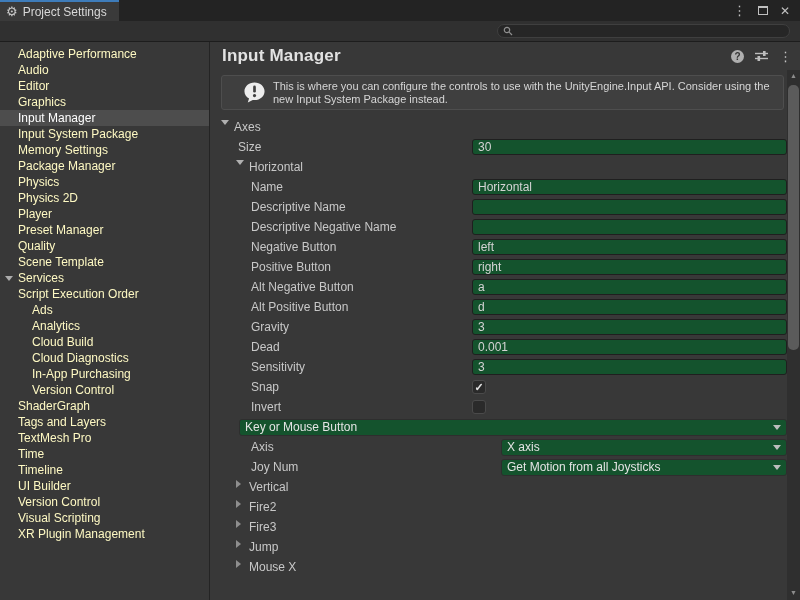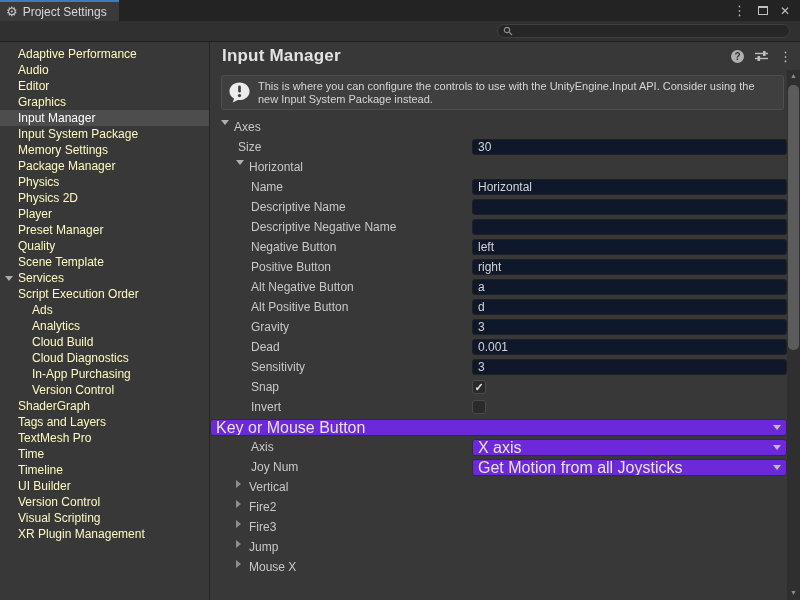--- a/index.html
+++ b/index.html
@@ -28,33 +28,33 @@
   .side-item.selected { background:#4D4D4D; color:#FFFFFF; }
   .side-tri { position:absolute; left:5px; top:6px; width:0; height:0; border-left:4px solid transparent; border-right:4px solid transparent; border-top:5px solid #ACACAC; }
 
   .main { flex:1; position:relative; background:#383838; }
   .main-header { height:28px; display:flex; align-items:center; padding:0 8px 0 12px; }
   .main-title { font-size:17px; font-weight:bold; color:#E2E2E2; letter-spacing:0.2px; }
   .header-icons { margin-left:auto; display:flex; align-items:center; gap:11px; }
   .hi-help { width:13px; height:13px; border-radius:50%; background:#AFAFAF; color:#333; font-size:10px; font-weight:bold; display:flex; align-items:center; justify-content:center; }
   .hi-kebab { color:#C4C4C4; font-size:13px; }
 
-  .helpbox { position:absolute; left:11px; right:16px; top:33px; height:35px; background:#3F3F3F; border:1px solid #4E4E4E; border-radius:3px; display:flex; align-items:center; gap:7px; padding:0 10px 0 6px; color:#D6D6D6; font-size:11px; line-height:13px; }
+  .helpbox { position:absolute; left:11px; right:16px; top:33px; height:35px; background:#3F3F3F; border:1px solid #4E4E4E; border-radius:3px; display:flex; align-items:center; gap:7px; padding:0 10px 0 21px; color:#D6D6D6; font-size:11px; line-height:13px; }
 
   .rows { position:absolute; top:75px; left:0; right:13px; }
   .row { height:20px; display:flex; align-items:center; }
   .lbl { width:262px; flex:none; display:flex; align-items:flex-start; color:#C8C8C8; white-space:nowrap; overflow:hidden; }
   .lbl.f0 { padding-left:11px; } .lbl.p1 { padding-left:28px; }
   .lbl.f1 { padding-left:26px; } .lbl.p2 { padding-left:41px; }
   .tri { width:13px; flex:none; display:inline-flex; }
   .tri-down { width:0; height:0; border-left:4px solid transparent; border-right:4px solid transparent; border-top:5px solid #B0B0B0; }
   .tri-right { width:0; height:0; border-top:4px solid transparent; border-bottom:4px solid transparent; border-left:5px solid #8E8E8E; }
   .fld { flex:1; }
-  .tf { height:16px; background:#0f172a; border:1px solid #1F1F1F; border-radius:3px; color:#D4D4D4; padding:0 5px; line-height:14px; font-size:12px; overflow:hidden; white-space:nowrap; }
-  .dd { height:17px; background:#6d28d9; border:1px solid #2E2E2E; border-radius:3px; color:#E4E4E4; padding:0 18px 0 5px; line-height:15px; font-size:16px; position:relative; white-space:nowrap; overflow:hidden; }
+  .tf { height:16px; background:#14532d; border:1px solid #1F1F1F; border-radius:3px; color:#D4D4D4; padding:0 5px; line-height:14px; font-size:12px; overflow:hidden; white-space:nowrap; }
+  .dd { height:17px; background:#14532d; border:1px solid #2E2E2E; border-radius:3px; color:#E4E4E4; padding:0 18px 0 5px; line-height:15px; font-size:12px; position:relative; white-space:nowrap; overflow:hidden;margin-left:29px; }
   .dd-arrow { position:absolute; right:5px; top:5px; width:0; height:0; border-left:4px solid transparent; border-right:4px solid transparent; border-top:5px solid #BDBDBD; }
   .cb { width:14px; height:14px; background:#2A2A2A; border:1px solid #4A4A4A; border-radius:3px; color:#E2E2E2; font-size:11px; line-height:12px; text-align:center; font-weight:bold; }
 
   
   .scrollbar { position:absolute; top:28px; right:0; bottom:0; width:13px; background:#2F2F2F; }
   .sb-arrow { position:absolute; left:0; width:13px; height:12px; color:#8C8C8C; font-size:7px; text-align:center; line-height:12px; }
   .sb-up { top:0; } .sb-down { bottom:1px; }
   .sb-thumb { position:absolute; left:1px; top:15px; width:11px; height:265px; background:#5B5B5B; border-radius:5px; }
 </style>
 </head>

